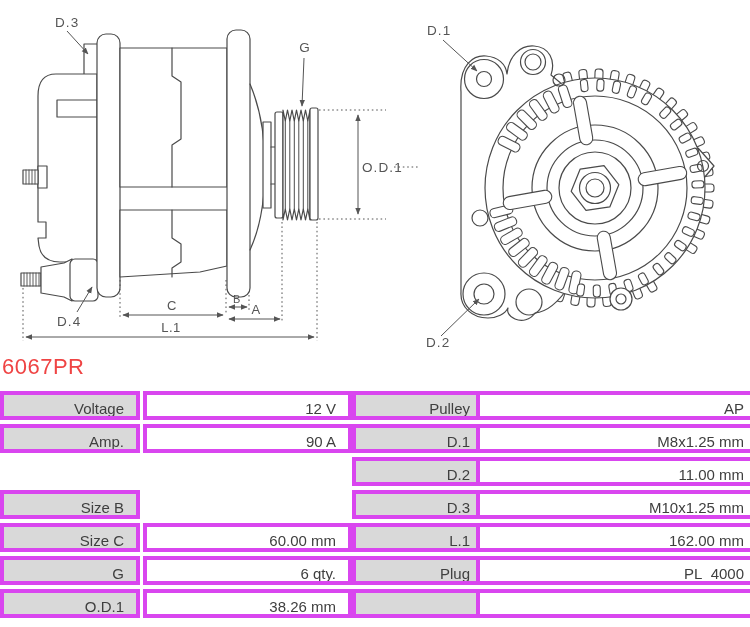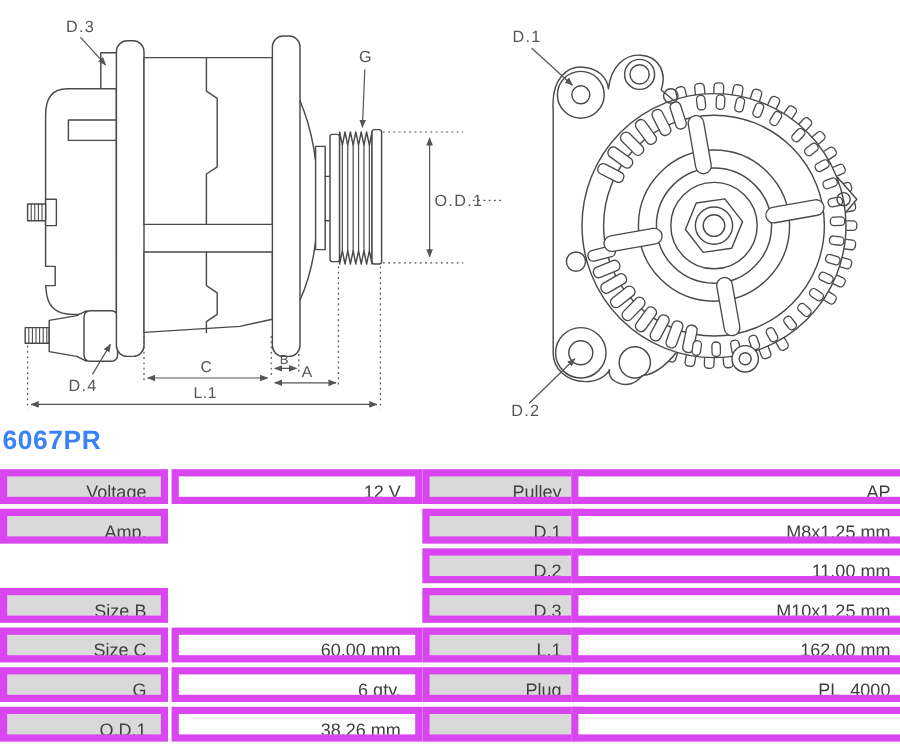--- a/index.html
+++ b/index.html
@@ -10,27 +10,27 @@
   .diagram{position:absolute;top:0;left:0}
   .art{stroke:#4a4a4a;stroke-width:1.2;fill:#fff;stroke-linejoin:round;stroke-linecap:round}
   .nf{fill:none}
   .dimline{stroke:#555;stroke-width:1;fill:none}
   .dt{stroke-dasharray:1.6 2.8}
   .lbl{font-size:13.5px;fill:#555;letter-spacing:1.1px}
   .dim{font-size:13px;fill:#555;letter-spacing:.5px}
   .dimB{font-size:11px}
   #teeth rect,#slats rect,#uslots rect,#spokes rect{fill:#fff;stroke:#4a4a4a;stroke-width:1.1}
   .part-number{
-    position:absolute;left:2px;top:354px;font-size:22px;font-weight:700;
-    color:#3b82f6;letter-spacing:.5px;line-height:26px;
+    position:absolute;left:2px;top:354px;font-size:22px;font-weight:400;
+    color:#ef4444;letter-spacing:.5px;line-height:26px;
   }
   .spec-table{position:absolute;top:391px;left:0;width:750px}
   .row{position:relative;height:29px;margin-bottom:4px}
   .cell{
-    position:absolute;top:0;height:29px;box-sizing:border-box;border:6px solid #d946ef;
+    position:absolute;top:0;height:29px;box-sizing:border-box;border:4px solid #d946ef;
     font-size:15px;line-height:27px;text-align:right;padding-right:12px;color:#3f3f3f;
     white-space:nowrap;overflow:hidden;
   }
   .lab{background:#d9d9d9}
   .val{background:#fff}
   .c1{left:0;width:140px}
   .c2{left:143px;width:209px}
   .c3{left:352px;width:134px}
   .c4{left:476px;width:284px}
 </style>
@@ -242,20 +242,21 @@
 
 <div class="spec-table">
   <div class="row">
     <div class="cell lab c1">Voltage</div>
     <div class="cell val c2">12 V</div>
     <div class="cell lab c3">Pulley</div>
     <div class="cell val c4">AP</div>
   </div>
   <div class="row">
     <div class="cell lab c1">Amp.</div>
+    <div class="cell val c2">90 A</div>
     <div class="cell lab c3">D.1</div>
     <div class="cell val c4">M8x1.25 mm</div>
   </div>
   <div class="row">
     <div class="cell lab c3">D.2</div>
     <div class="cell val c4">11.00 mm</div>
   </div>
   <div class="row">
     <div class="cell lab c1">Size B</div>
     <div class="cell lab c3">D.3</div>

